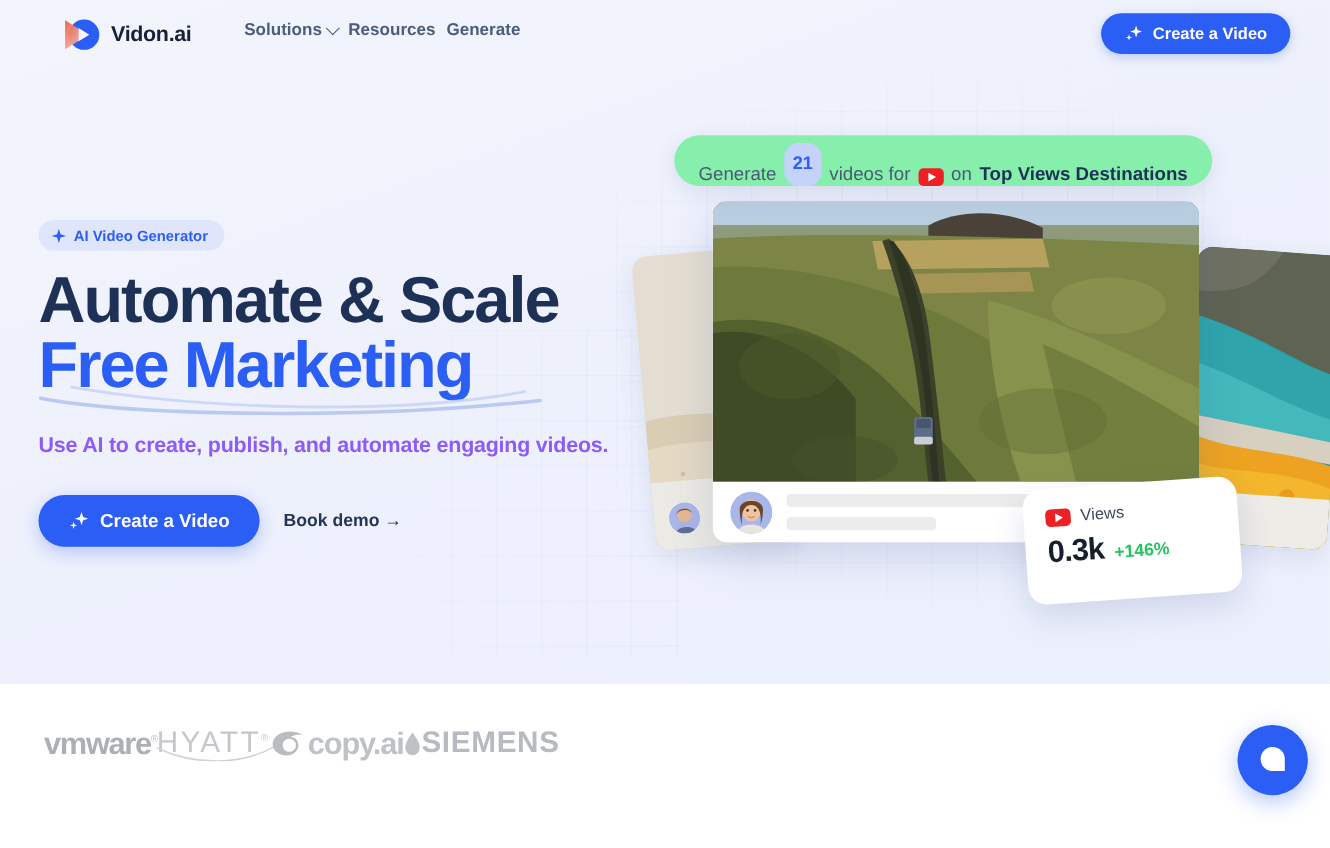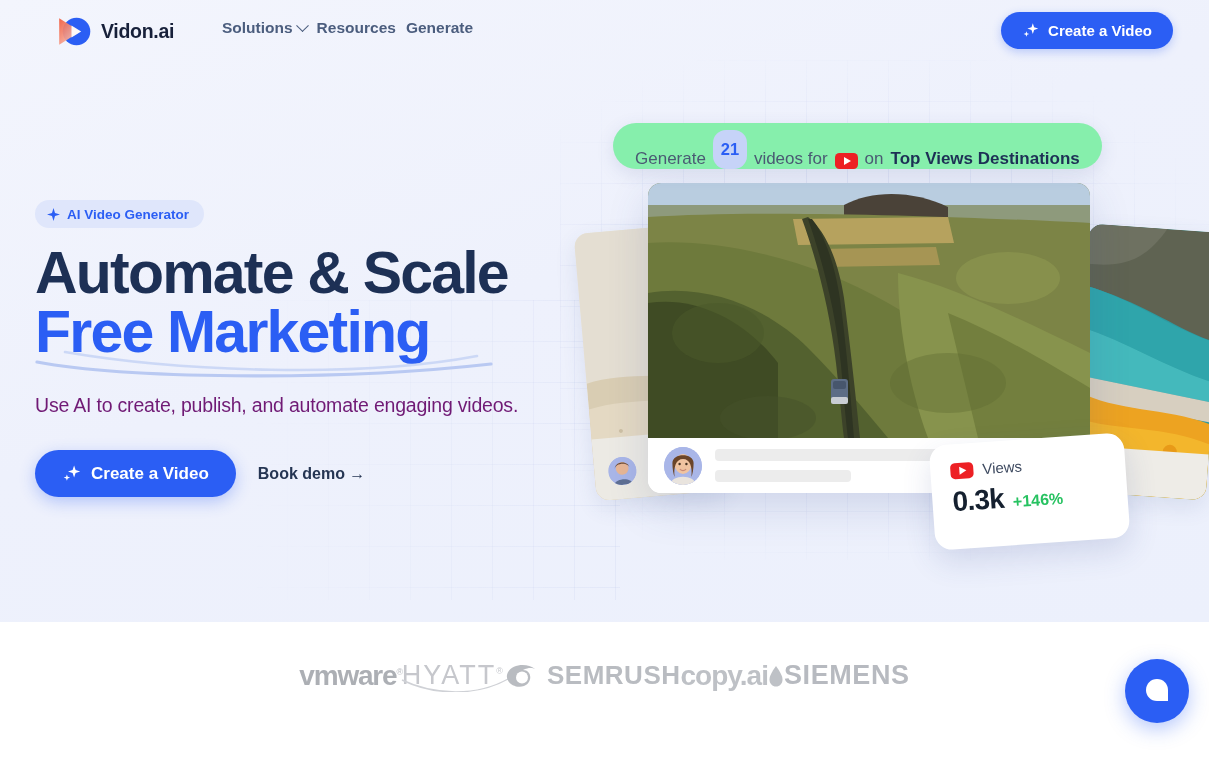--- a/index.html
+++ b/index.html
@@ -145,22 +145,22 @@
     letter-spacing: -1.8px;
     color: #1d3055;
   }
   h1 .accent { color: #2b5ef4; display: block; }
   .swoosh { position: relative; height: 22px; margin-top: -6px; }
   .swoosh svg { position: absolute; left: -4px; top: -8px; }
 
   .subtitle {
     margin-top: 16px;
     font-size: 19.5px;
-    color: #701a75;
-    font-weight: 400;
+    color: #8b5cf6;
+    font-weight: 700;
     letter-spacing: -0.2px;
   }
   .cta-row {
     margin-top: 33px;
     display: flex; align-items: center; gap: 22px;
   }
   .cta-primary {
     height: 47px;
     padding: 0 27px;
     border-radius: 24px;
@@ -318,21 +318,21 @@
   .stat-delta { font-size: 16px; font-weight: 700; color: #27c261; }
 
   
   .logobar {
     position: absolute;
     left: 0; top: 622px;
     width: 1209px; height: 149px;
     background: #fff;
     display: flex;
     align-items: center;
-    justify-content: center;
+    justify-content: flex-start;
     padding: 0 40px 42px 40px;
   }
   .logo-item {
     color: #b3b6bc;
     opacity: .95;
     display: flex; align-items: center; gap: 8px;
     flex: none;
   }
   .lg-vmware { font-size: 28px; letter-spacing: -1.2px; font-weight: 400; color:#b4b7bd; }
   .lg-vmware b { font-weight: 800; color:#a8abb1; }
@@ -570,21 +570,20 @@
         <svg width="110" height="16" viewBox="0 0 110 16" style="position:absolute;left:-2px;top:16px;">
           <path d="M2 4 C 35 20, 78 20, 108 3" stroke="#cdcfd4" stroke-width="1.4" fill="none"></path>
         </svg>
       </span>
     </div>
     <div class="logo-item">
       <svg width="34" height="24" viewBox="0 0 34 24">
         <path d="M30 5 C 22 -2, 4 0, 2 11 C 0.5 19, 11 25, 19 22 C 28 18.5, 27 6, 18 6 C 24 3, 28 4, 30 5 Z" fill="#b6b9be"></path>
         <circle cx="17" cy="13.5" r="6" fill="#fff"></circle>
       </svg>
-      <span class="lg-semrush">SEMRUSH</span>
     </div>
     <div class="logo-item">
       <span class="lg-copyai">copy.ai</span>
     </div>
     <div class="logo-item">
       <svg width="16" height="24" viewBox="0 0 16 24">
         <path d="M8 2 C 12.5 8.5, 14.5 12, 14.5 15.5 C 14.5 19.8, 11.6 22.5, 8 22.5 C 4.4 22.5, 1.5 19.8, 1.5 15.5 C 1.5 12, 3.5 8.5, 8 2 Z" fill="#bbbec3"></path>
       </svg>
     </div>
     <div class="logo-item">

